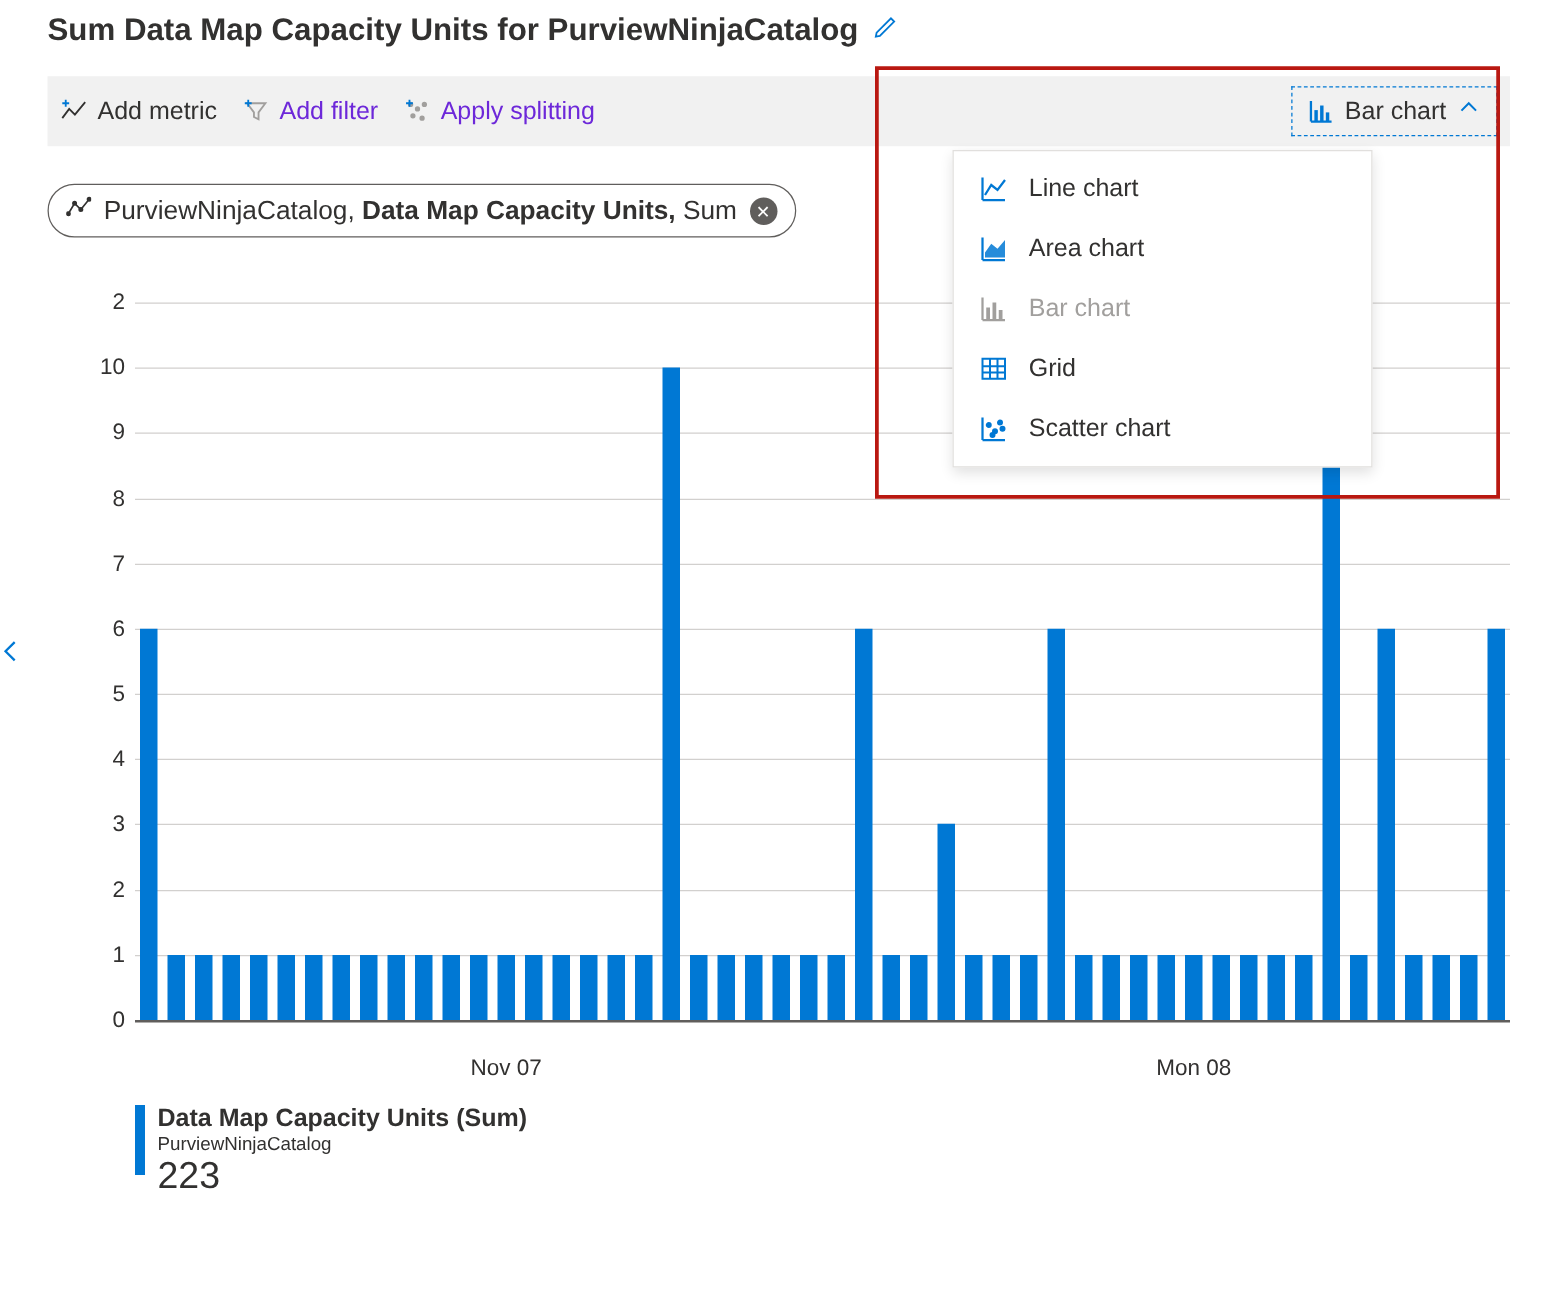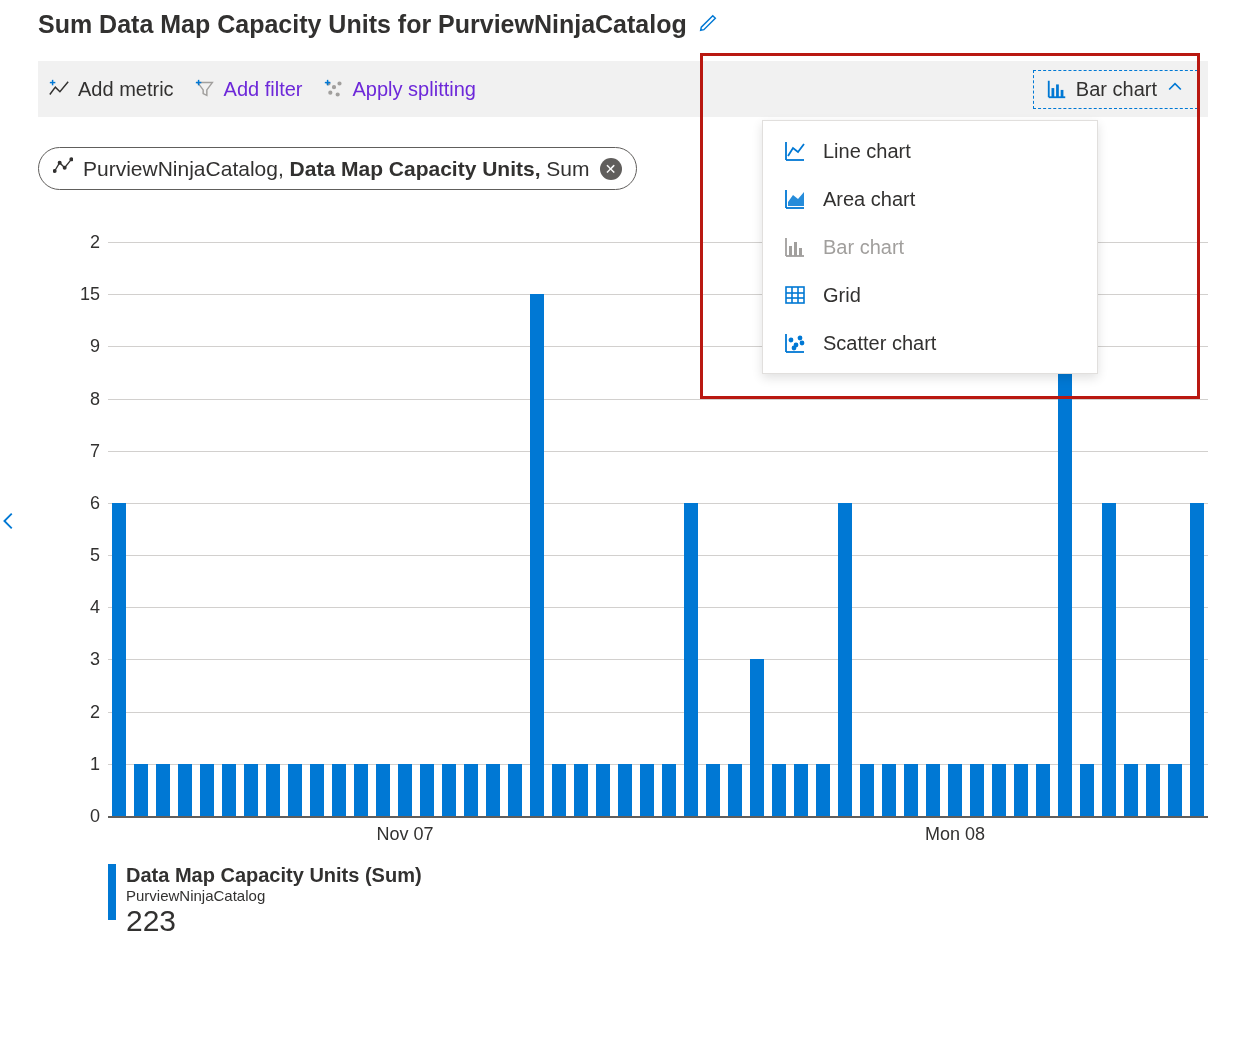--- a/index.html
+++ b/index.html
@@ -62,21 +62,21 @@
   .dropdown-item.disabled { color: #a19f9d; cursor: default; }
   .dropdown-item svg { flex: 0 0 24px; }
 
   
   .chart-wrap { position: relative; margin-top: 26px; width: 1170px; }
   .chart-area { position: relative; height: 600px; margin-left: 70px; width: 1100px; }
   .gridline { position: absolute; left: 0; right: 0; height: 1px; background: #d2d0ce; }
   .gridline.baseline { background: #605e5c; height: 2px; }
   .ylabel { position: absolute; left: -36px; transform: translateY(-50%); font-size: 18px; color: #323130; text-align: right; width: 28px; }
   .bar { position: absolute; bottom: 0; width: 14px; background: #0078d4; }
-  .xaxis-labels { position: relative; height: 30px; margin-left: 70px; width: 1100px; }
+  .xaxis-labels { position: relative; height: 30px; margin-left: 70px; width: 1100px; margin-top: 20px; }
   .xlabel { position: absolute; top: 8px; font-size: 18px; color: #323130; transform: translateX(-50%); }
 
   
   .legend { display: flex; align-items: flex-start; gap: 10px; margin-top: 18px; margin-left: 70px; }
   .legend-swatch { width: 8px; height: 56px; background: #0078d4; }
   .legend-text .l1 { font-size: 20px; font-weight: 600; }
   .legend-text .l2 { font-size: 15px; color: #323130; }
   .legend-text .lv { font-size: 30px; font-weight: 400; }
 
   
@@ -194,21 +194,21 @@
         <div class="ylabel" style="top: 339.13px;">5</div>
         <div class="gridline" style="top: 286.957px;"></div>
         <div class="ylabel" style="top: 286.957px;">6</div>
         <div class="gridline" style="top: 234.783px;"></div>
         <div class="ylabel" style="top: 234.783px;">7</div>
         <div class="gridline" style="top: 182.609px;"></div>
         <div class="ylabel" style="top: 182.609px;">8</div>
         <div class="gridline" style="top: 130.435px;"></div>
         <div class="ylabel" style="top: 130.435px;">9</div>
         <div class="gridline" style="top: 78.2609px;"></div>
-        <div class="ylabel" style="top: 78.2609px;">15</div>
+        <div class="ylabel" style="top: 78.2609px;">10</div>
         <div class="gridline" style="top: 26.087px;"></div>
         <div class="ylabel" style="top: 26.087px;">2</div>
         <div class="bar" title="6" style="left: 4px; height: 313.043px;"></div>
         <div class="bar" title="1" style="left: 26px; height: 52.1739px;"></div>
         <div class="bar" title="1" style="left: 48px; height: 52.1739px;"></div>
         <div class="bar" title="1" style="left: 70px; height: 52.1739px;"></div>
         <div class="bar" title="1" style="left: 92px; height: 52.1739px;"></div>
         <div class="bar" title="1" style="left: 114px; height: 52.1739px;"></div>
         <div class="bar" title="1" style="left: 136px; height: 52.1739px;"></div>
         <div class="bar" title="1" style="left: 158px; height: 52.1739px;"></div>

